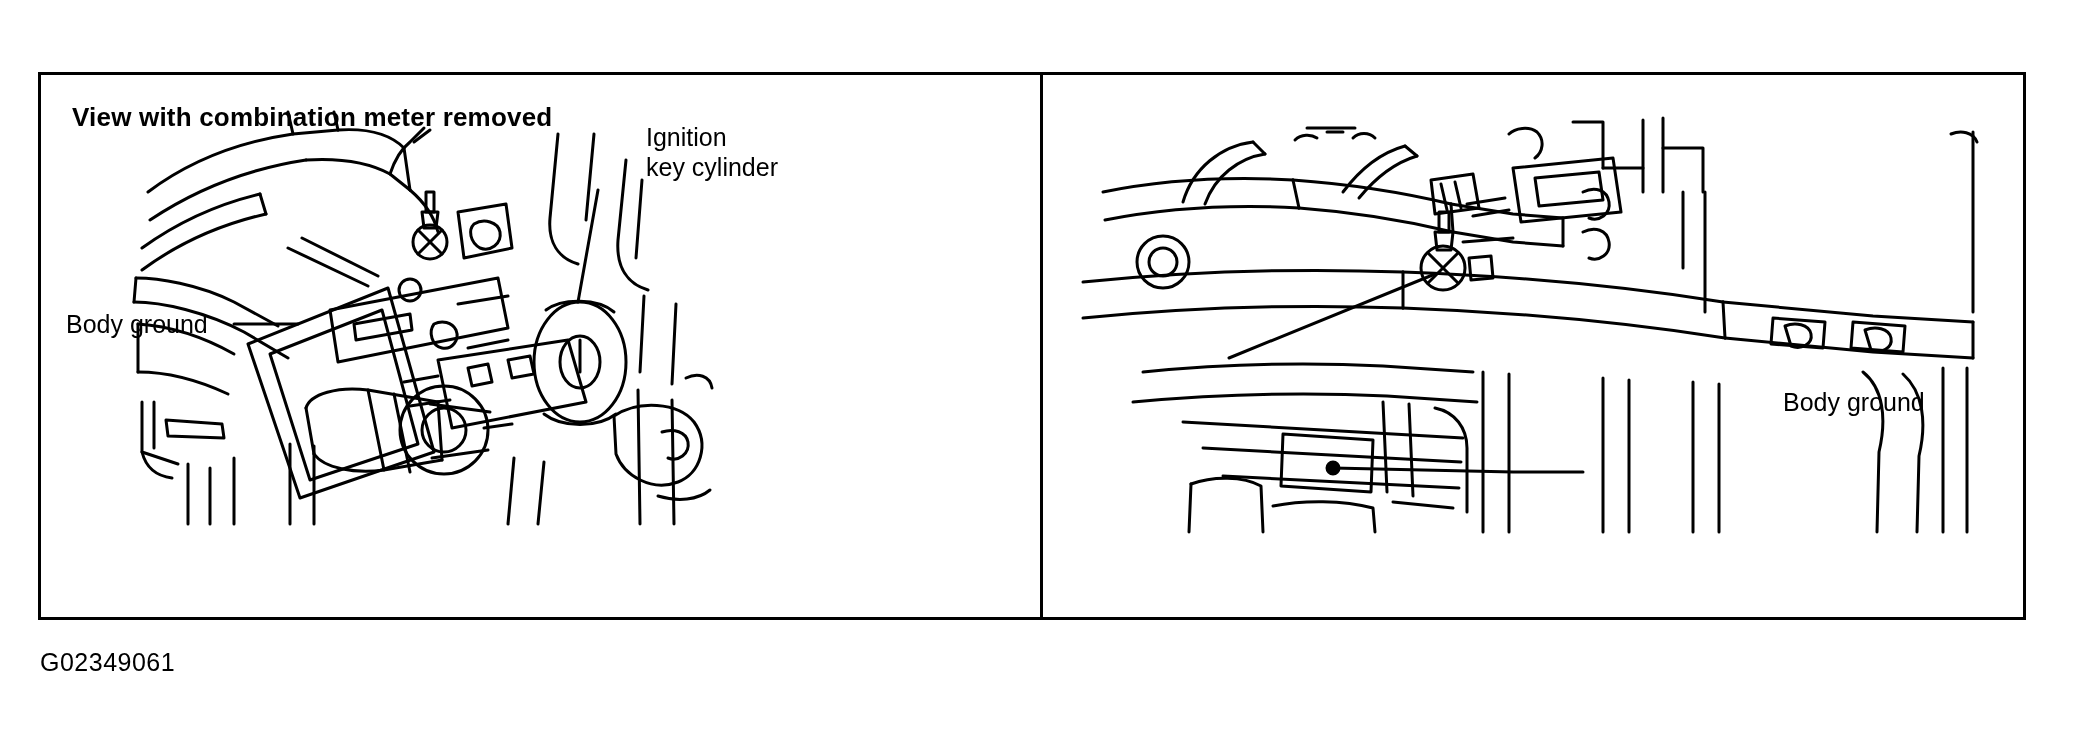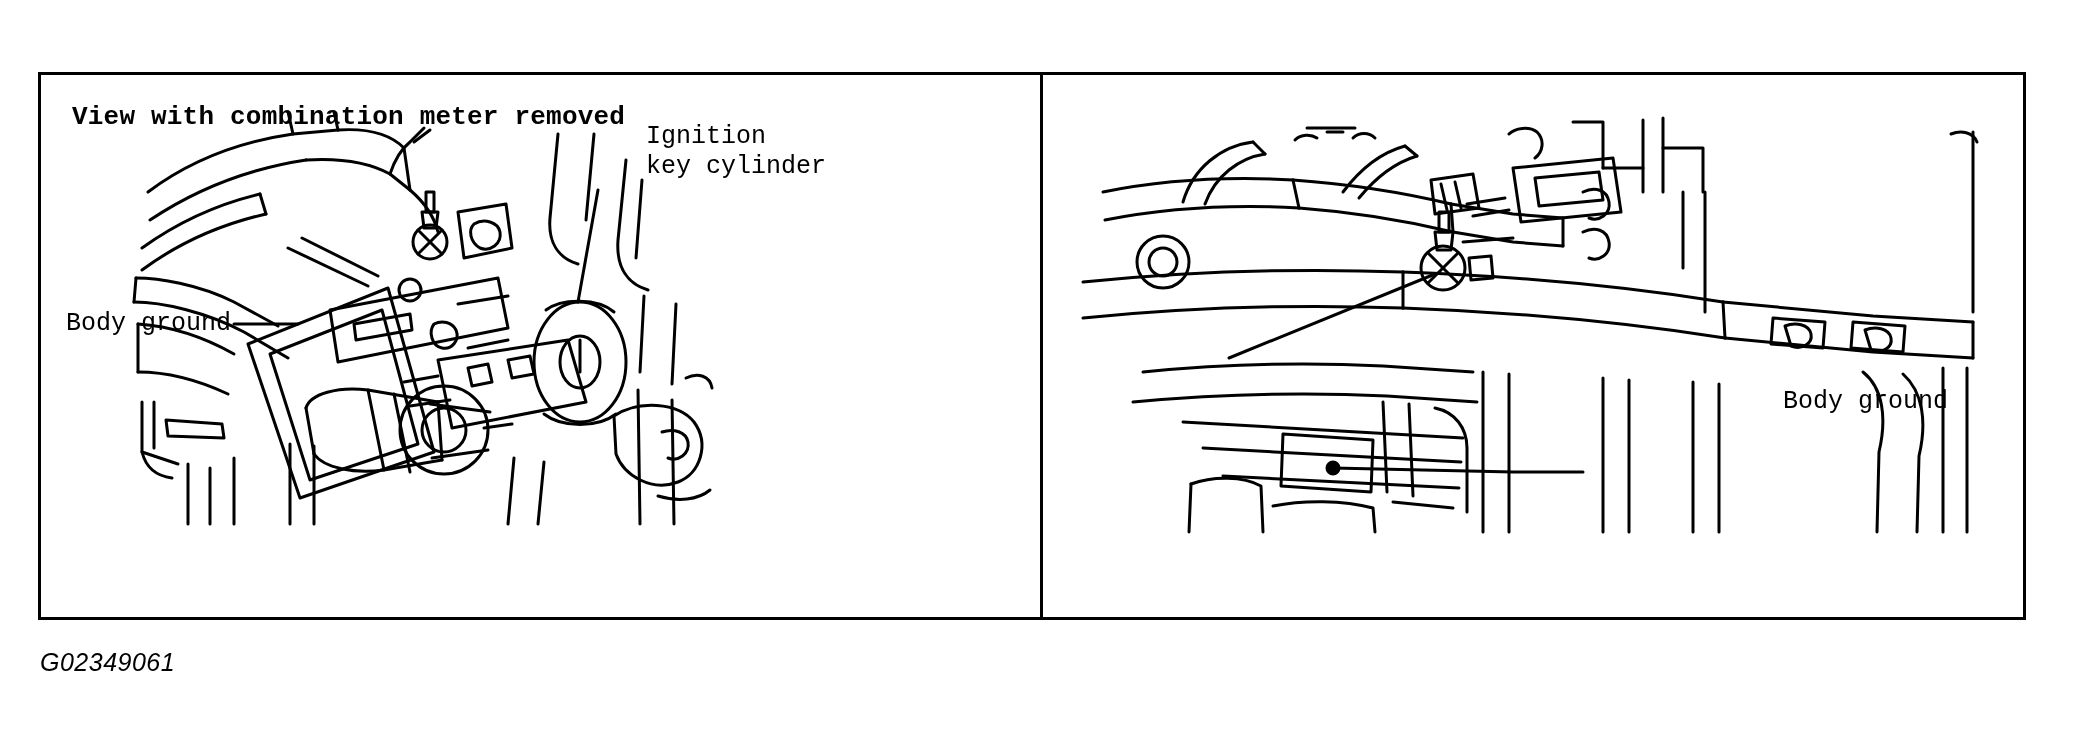--- a/index.html
+++ b/index.html
@@ -36,21 +36,20 @@
     top: 74px;
     width: 3px;
     height: 544px;
     background: #000000;
   }
   .panel {
     position: absolute;
     top: 72px;
     height: 548px;
     overflow: hidden;
-    font-family: Liberation Mono, monospace;
   }
   .panel-left {
     left: 38px;
     width: 1005px;
   }
   .panel-right {
     left: 1043px;
     width: 983px;
   }
   .panel-title {
@@ -72,21 +71,20 @@
   #label-body-ground-left { left: 28px; top: 237px; }
   #label-ignition-key { left: 580px; top: 50px; margin-left: 28px; }
   #label-body-ground-right { left: 740px; top: 315px; }
 
   .figure-code {
     position: absolute;
     left: 40px;
     top: 648px;
     font-size: 25px;
     letter-spacing: 0.5px;
-    font-style: italic;
   }
 
   svg.art {
     position: absolute;
     left: 0;
     top: 0;
     pointer-events: none;
   }
 </style>
 </head>

